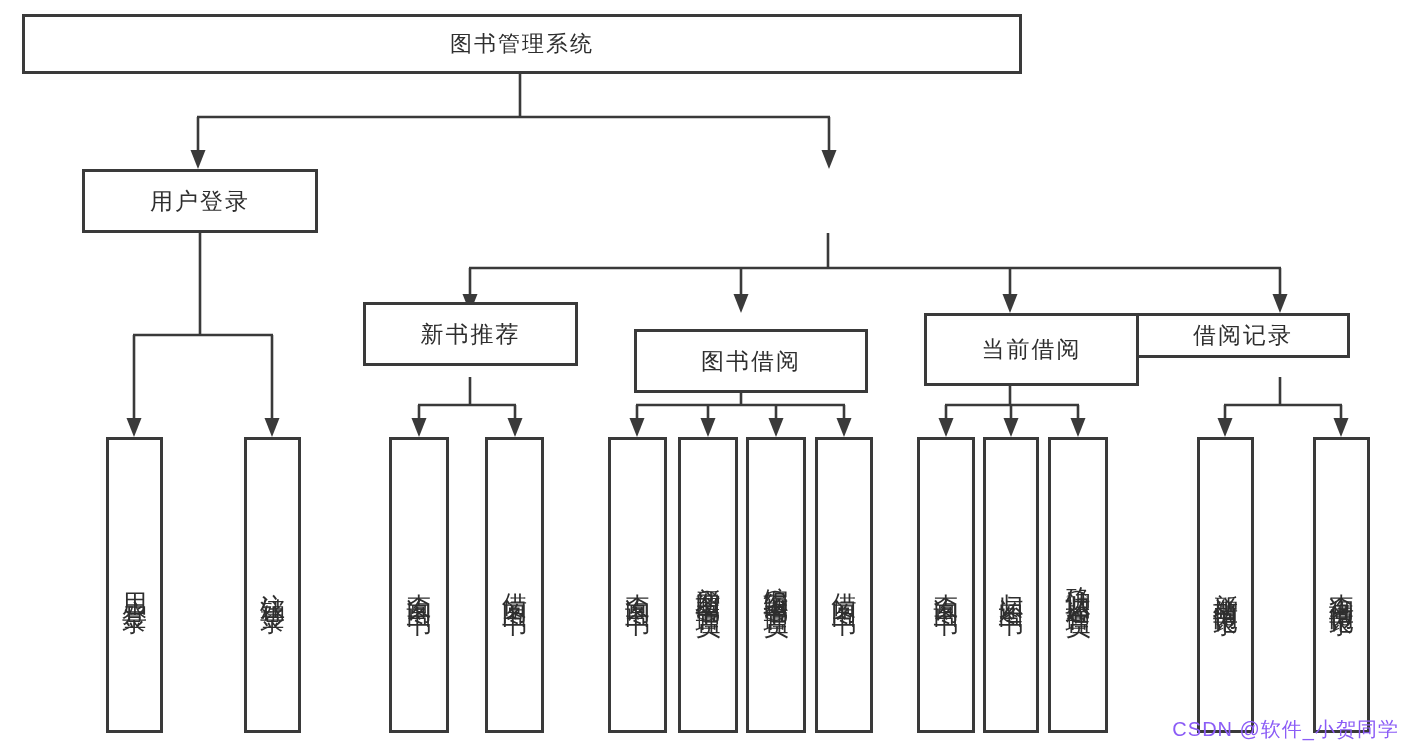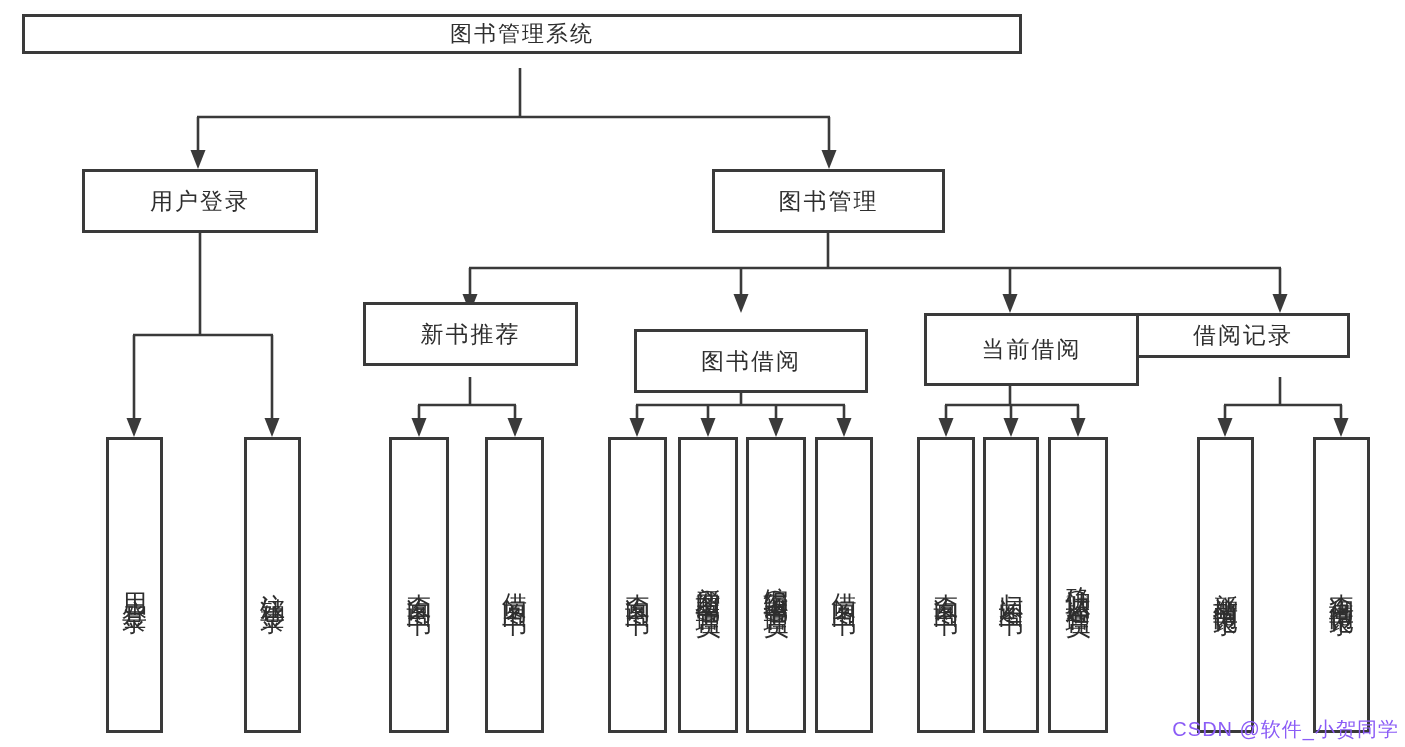--- a/index.html
+++ b/index.html
@@ -109,24 +109,23 @@
       <polygon points="1070.5,418 1085.5,418 1078,437"></polygon>
 
     <line x1="1280" y1="377" x2="1280" y2="406"></line>
     <line x1="1224" y1="405" x2="1342" y2="405"></line>
     <line x1="1225" y1="405" x2="1225" y2="420"></line>
       <polygon points="1217.5,418 1232.5,418 1225,437"></polygon>
     <line x1="1341" y1="405" x2="1341" y2="420"></line>
       <polygon points="1333.5,418 1348.5,418 1341,437"></polygon>
   </svg>
 
-  <div class="node h root" style="left:22px;top:14px;width:1000px;height:40px">图书管理系统</div>
+  <div class="node h root" style="left:22px;top:14px;width:1000px;height:60px">图书管理系统</div>
 
   <div class="node h" style="left:82px;top:169px;width:236px;height:64px">用户登录</div>
-  <div class="node h" style="left:712px;top:169px;width:233px;height:64px">图书管理</div>
 
   <div class="node h" style="left:363px;top:302px;width:215px;height:64px">新书推荐</div>
   <div class="node h" style="left:634px;top:329px;width:234px;height:64px">图书借阅</div>
   <div class="node h" style="left:924px;top:313px;width:215px;height:73px">当前借阅</div>
   <div class="node h" style="left:1136px;top:313px;width:214px;height:45px">借阅记录</div>
 
   <div class="node v" style="left:106px;top:437px;width:57px;height:296px">用户登录</div>
   <div class="node v" style="left:244px;top:437px;width:57px;height:296px">注销登录</div>
 
   <div class="node v" style="left:389px;top:437px;width:60px;height:296px">查询图书</div>

